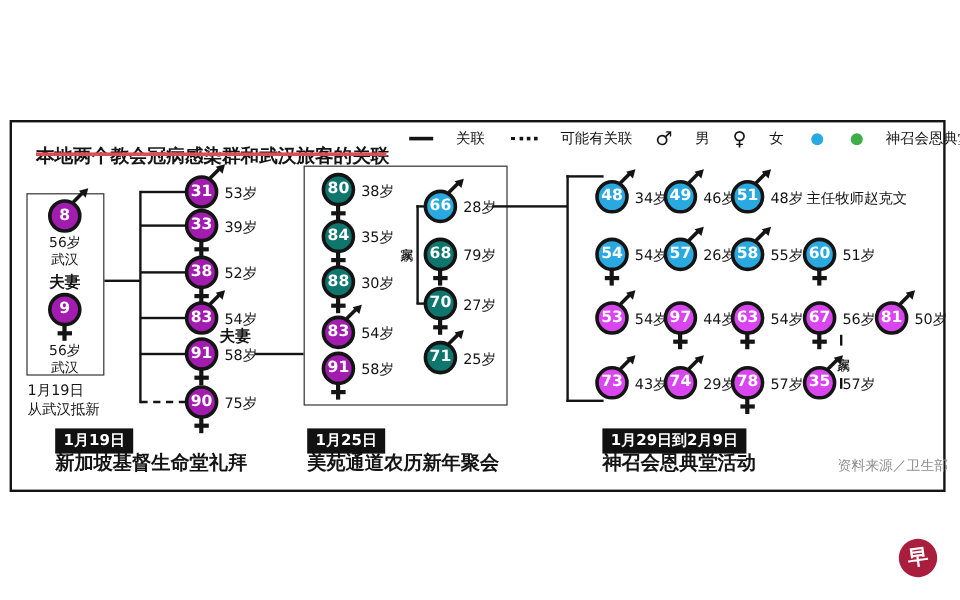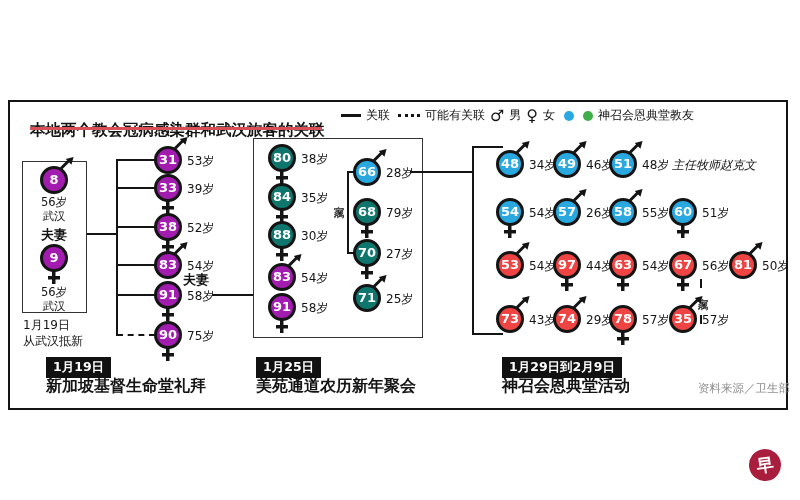--- a/index.html
+++ b/index.html
@@ -6,58 +6,58 @@
   body{
     width:800px;height:500px;position:relative;background:#fff;
     font-family:"DejaVu Sans","Liberation Sans",sans-serif;color:#141414;
     overflow:hidden;
   }
   .abs{position:absolute;}
   .frame{left:8px;top:100px;width:780px;height:310px;border:2px solid #141414;box-sizing:border-box;background:#fff;}
   .title{left:30px;top:120px;font-size:15.5px;font-weight:bold;white-space:nowrap;}
   .title-underline{left:30px;top:127px;width:292px;height:3px;background:#d85055;}
   
-  .legend{left:341px;top:107px;width:450px;display:flex;align-items:center;gap:5px;font-size:12px;white-space:nowrap;}
+  .legend{left:341px;top:107px;width:450px;display:flex;align-items:center;gap:19px;font-size:12px;white-space:nowrap;}
   .leg-line{width:20px;height:3px;background:#141414;flex:0 0 auto;}
   .leg-dash{width:22px;height:0;border-top:3px dotted #141414;flex:0 0 auto;margin-left:3px;}
   .leg-sex{font-size:16px;font-weight:bold;line-height:1;}
   .leg-dot{width:10px;height:10px;border-radius:50%;flex:0 0 auto;margin-left:4px;}
   .dot-blue{background:#29a9e0;}
   .dot-green{background:#3fae49;}
   
   .wuhan-box{left:22px;top:161px;width:65px;height:152px;border:1.5px solid #333;box-sizing:border-box;}
   .mid-box{left:253px;top:138px;width:170px;height:200px;border:1.5px solid #333;box-sizing:border-box;}
   
   .hline{height:2px;background:#141414;}
   .vline{width:2px;background:#141414;}
   .dashline{height:0;border-top:2px dashed #141414;}
   
   .person{position:absolute;width:28px;height:28px;}
   .num{position:absolute;left:0;top:0;width:22px;height:22px;border:3px solid #141414;border-radius:50%;
        color:#fff;font-weight:bold;font-size:13px;text-align:center;line-height:22px;}
   .orange .num{background:#a21caf;}
   .gray .num{background:#0f766e;}
   .blue .num{background:#29a9e0;}
-  .green .num{background:#ef4444;}
+  .green .num{background:#d946ef;}
   .age{position:absolute;left:33px;top:7px;font-size:12px;white-space:nowrap;}
   .sym{position:absolute;left:0;top:0;width:28px;height:28px;}
   .male .sym::before{content:"";position:absolute;left:21px;top:1px;width:12px;height:3px;background:#141414;
        transform:rotate(-45deg);transform-origin:left center;}
   .male .sym::after{content:"";position:absolute;left:27px;top:-12px;width:0;height:0;
        border:4px solid transparent;border-left:7px solid #141414;transform:rotate(-45deg);}
   .female .sym::after{content:"";position:absolute;left:8px;top:27px;width:12px;height:14px;
        background:linear-gradient(#141414,#141414) 4.25px 0/3.5px 13px no-repeat,
                   linear-gradient(#141414,#141414) 0 5px/12px 3.5px no-repeat;}
   .below{position:absolute;left:-16px;width:60px;text-align:center;font-size:11.5px;line-height:1.25;}
   .below-m{top:29px;}
   .below-f{top:41px;}
   .rel-label{font-size:13px;font-weight:bold;white-space:nowrap;}
   .vtext{writing-mode:vertical-rl;font-size:11px;letter-spacing:2px;white-space:nowrap;}
   .note{font-size:12px;line-height:1.3;white-space:nowrap;}
-  .pastor{font-size:12px;white-space:nowrap;font-style:italic;}
+  .pastor{font-size:12px;white-space:nowrap;}
   
   .badge-date{background:#111;color:#fff;font-size:12.5px;font-weight:bold;padding:2px 7px;display:inline-block;white-space:nowrap;}
   .event-name{font-size:16px;font-weight:bold;white-space:nowrap;}
   .src{font-size:11.5px;color:#8f8f8f;white-space:nowrap;}
   .logo{left:749px;top:449px;width:32px;height:32px;border-radius:50%;background:#a81e3c;color:#fff;
         font-size:17px;font-weight:bold;text-align:center;line-height:32px;transform:rotate(-8deg);}
 </style>
 </head>
 <body>
 

